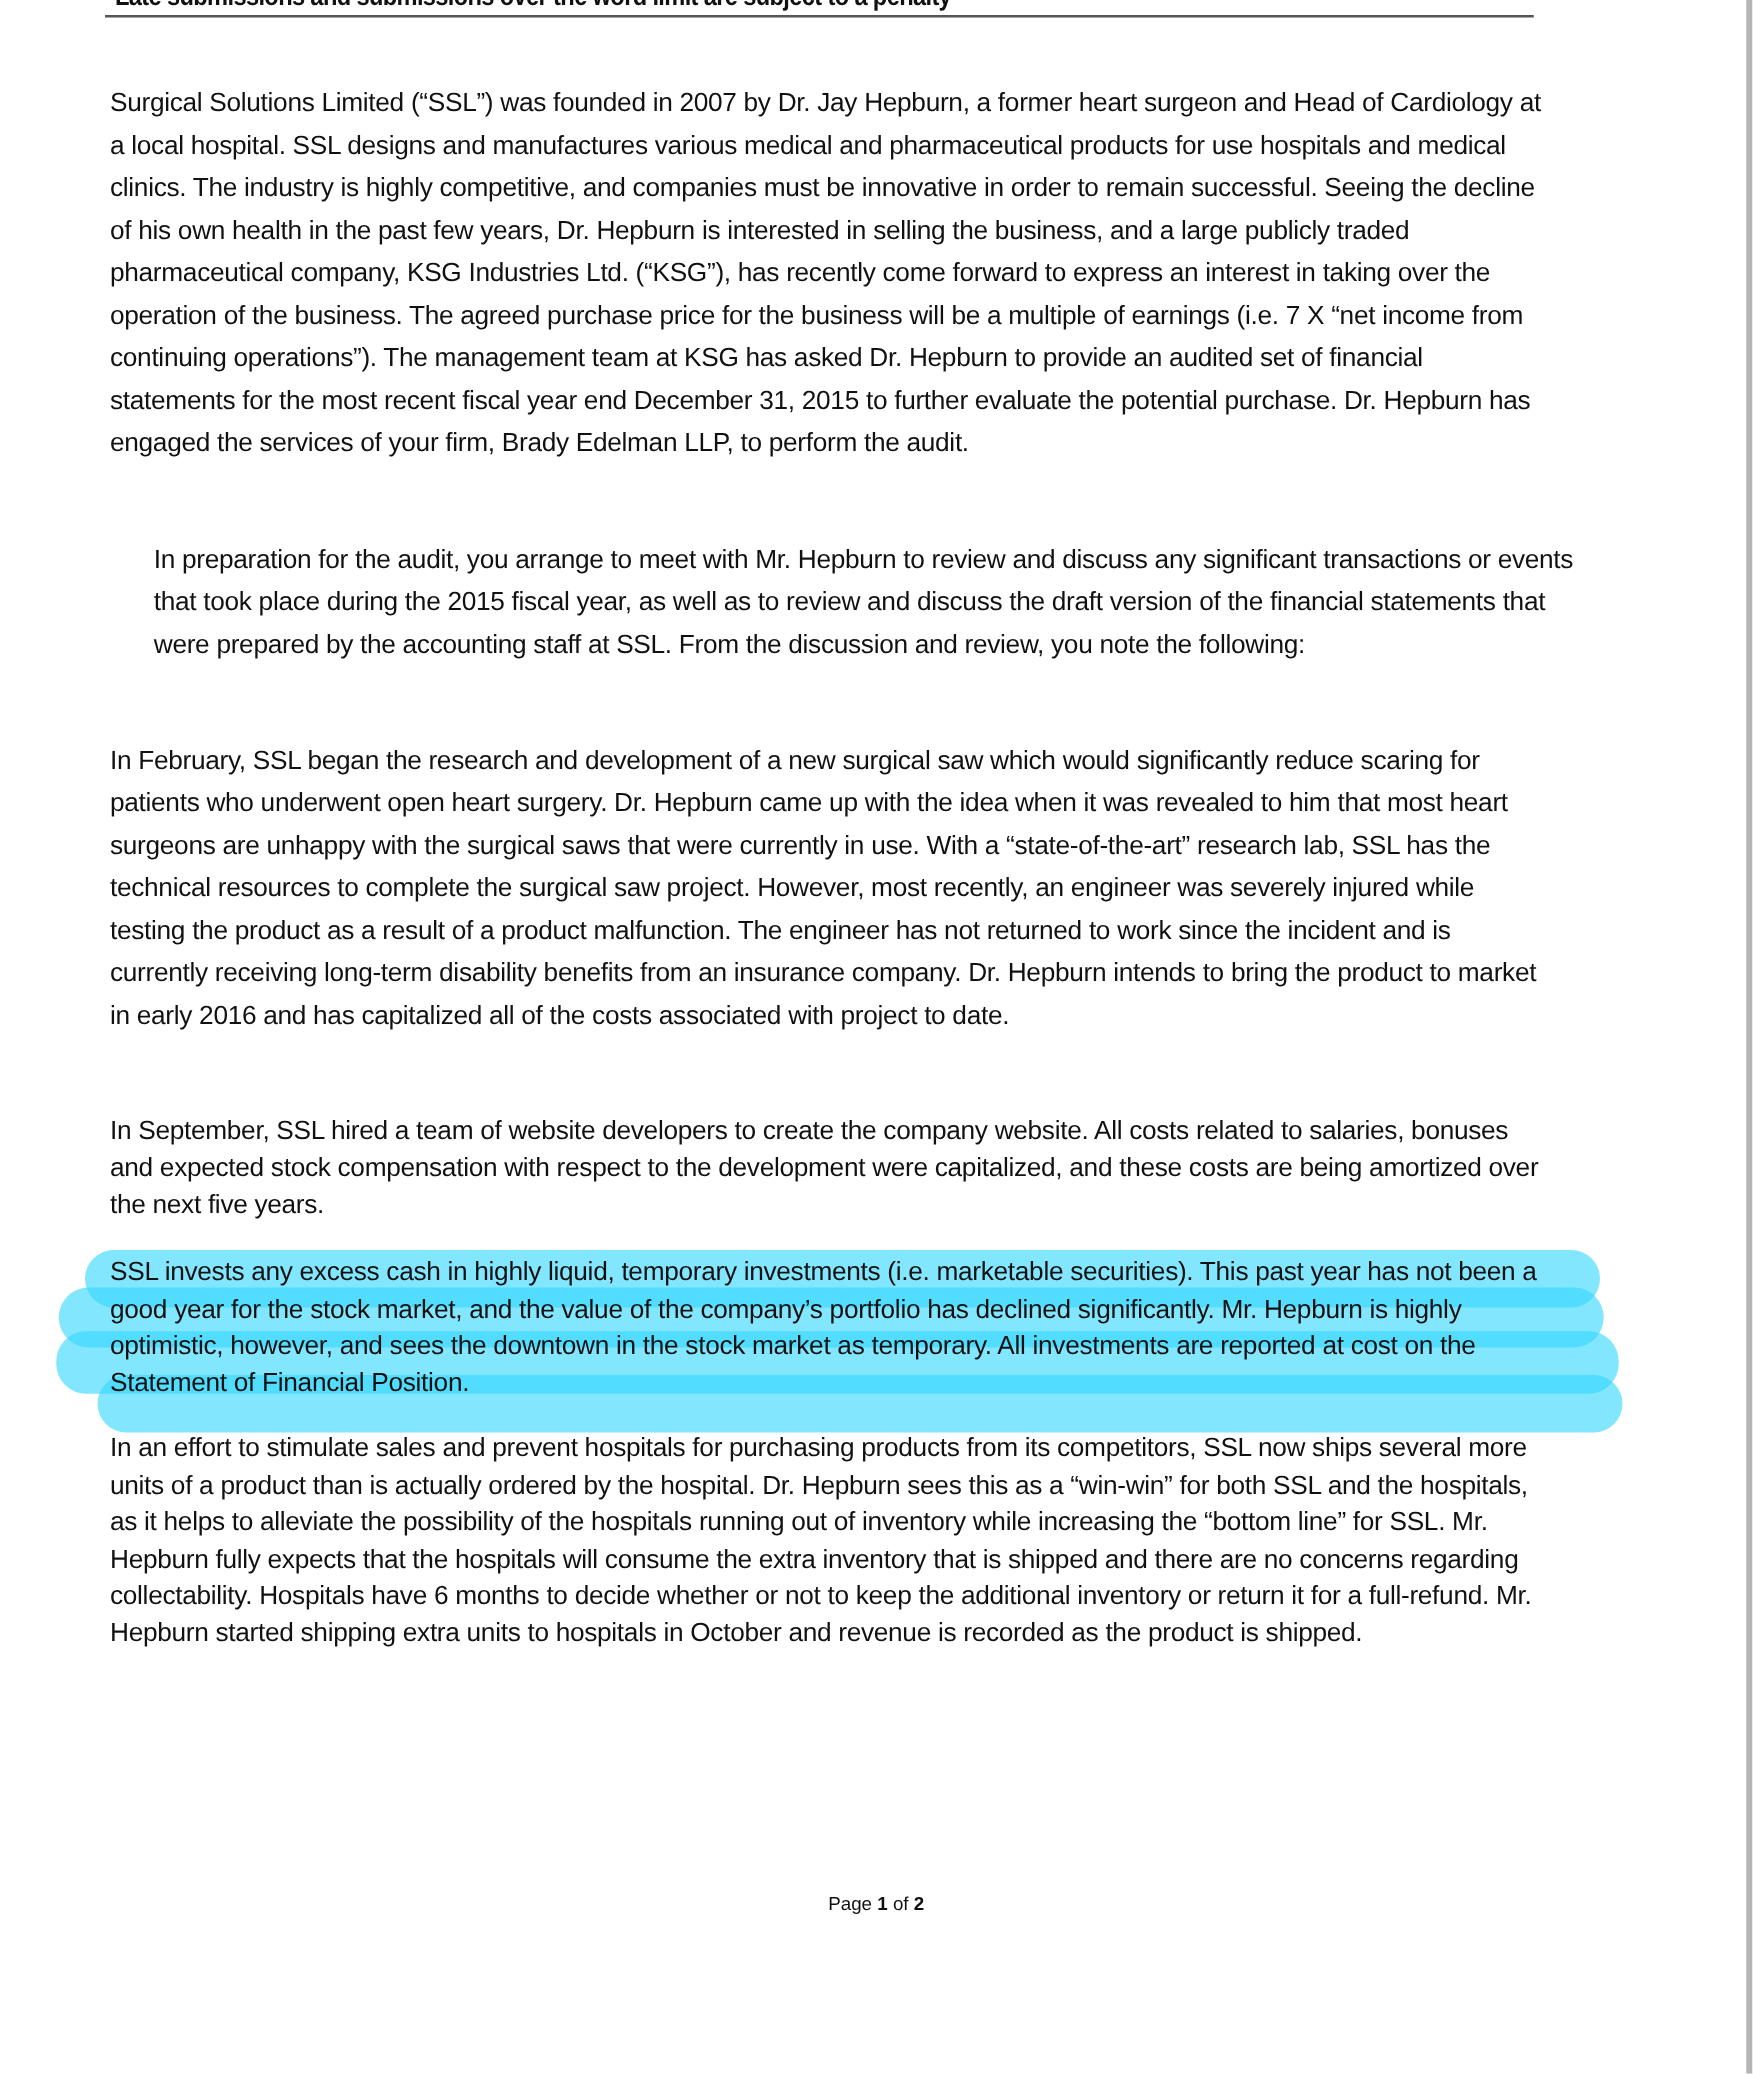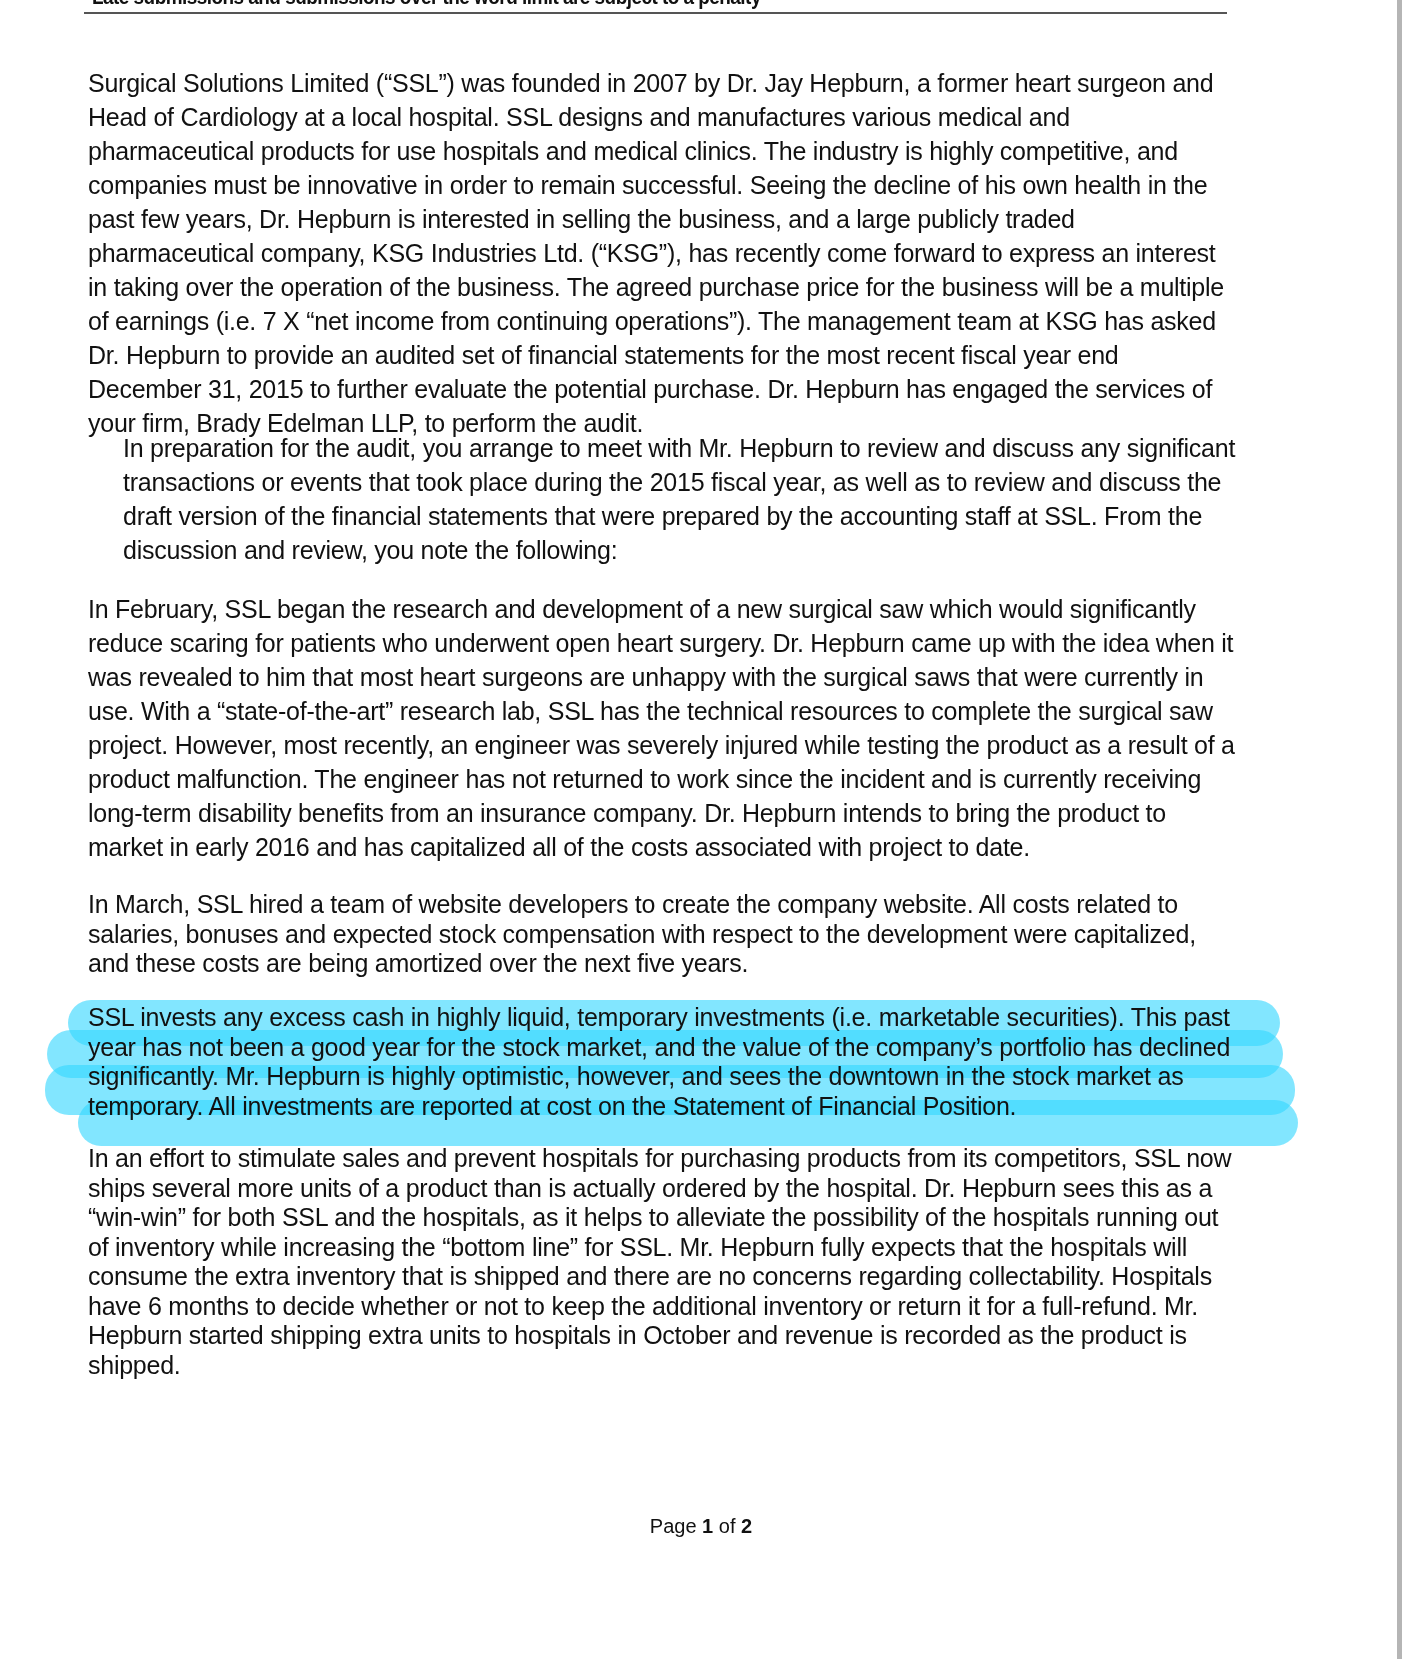--- a/index.html
+++ b/index.html
@@ -2,43 +2,43 @@
 <html><head>
 <meta charset="utf-8">
 <style>
   html, body { margin:0; padding:0; }
   body { width:1402px; height:1659px; background:#ffffff; position:relative; overflow:hidden;
          font-family:"Liberation Sans", sans-serif; color:#111; }
   .right-edge { position:absolute; top:0; right:0; width:5px; height:1659px; background:#b5b5b5; }
   .header-text { position:absolute; left:92px; top:-16px; font-size:22px; font-weight:bold; color:#111;
                  letter-spacing:-0.6px; transform:scaleX(0.86); transform-origin:left top; white-space:nowrap; }
   .header-rule { position:absolute; left:84px; top:12px; width:1143px; height:2px; background:#555; }
-  .para { position:absolute; left:88px; width:1150px; font-size:25px; line-height:34px; letter-spacing:-0.25px; margin:0; }
+  .para { position:absolute; left:88px; width:1150px; font-size:21px; line-height:34px; letter-spacing:-0.25px; margin:0; }
   .para.tight { line-height:29.5px; }
   .hl { position:absolute; background:rgba(54,214,255,0.62); border-radius:24px; }
-  .page-num { position:absolute; top:1515px; left:0; width:1402px; text-align:center; font-size:20px; }
+  .page-num { position:absolute; top:1515px; left:0; width:1402px; text-align:center; font-size:15px; }
   .page-num b { font-weight:bold; }
 </style>
 </head>
 <body>
 
 <div class="right-edge"></div>
 
 <div class="header-text">Late submissions and submissions over the word limit are subject to a penalty</div>
 <div class="header-rule"></div>
 
 <div class="hl" style="left:68px; top:1000px; width:1212px; height:46px;"></div>
 <div class="hl" style="left:47px; top:1030px; width:1236px; height:48px;"></div>
 <div class="hl" style="left:45px; top:1065px; width:1250px; height:50px;"></div>
 <div class="hl" style="left:78px; top:1100px; width:1220px; height:46px;"></div>
 
 <p class="para" style="top:66px;">Surgical Solutions Limited (“SSL”) was founded in 2007 by Dr. Jay Hepburn, a former heart surgeon and Head of Cardiology at a local hospital.   SSL designs and manufactures various medical and pharmaceutical products for use hospitals and medical clinics.   The industry is highly competitive, and companies must be innovative in order to remain successful.  Seeing the decline of his own health in the past few years, Dr. Hepburn is interested in selling the business, and a large publicly traded pharmaceutical company, KSG Industries Ltd. (“KSG”), has recently come forward to express an interest in taking over the operation of the business.  The agreed purchase price for the business will be a multiple of earnings (i.e. 7 X “net income from continuing operations”).  The management team at KSG has asked Dr. Hepburn to provide an audited set of financial statements for the most recent fiscal year end December 31, 2015 to further evaluate the potential purchase.  Dr. Hepburn has engaged the services of your firm, Brady Edelman LLP, to perform the audit.</p>
 <p class="para" style="top:431px;margin-left:35px;">In preparation for the audit, you arrange to meet with Mr. Hepburn to review and discuss any significant transactions or events that took place during the 2015 fiscal year, as well as to review and discuss the draft version of the financial statements that were prepared by the accounting staff at SSL.  From the discussion and review, you note the following:</p>
 <p class="para" style="top:592px;">In February, SSL began the research and development of a new surgical saw which would significantly reduce scaring for patients who underwent open heart surgery.  Dr. Hepburn came up with the idea when it was revealed to him that most heart surgeons are unhappy with the surgical saws that were currently in use.  With a “state-of-the-art” research lab, SSL has the technical resources to complete the surgical saw project.  However, most recently, an engineer was severely injured while testing the product as a result of a product malfunction.  The engineer has not returned to work since the incident and is currently receiving long-term disability benefits from an insurance company.  Dr. Hepburn intends to bring the product to market in early 2016 and has capitalized all of the costs associated with project to date.</p>
-<p class="para tight" style="top:890px;">In March, SSL hired a team of website developers to create the company website.  All costs related to salaries, bonuses and expected stock compensation with respect to the development were capitalized, and these costs are being amortized over the next five years.</p>
+<p class="para tight" style="top:890px;">In September, SSL hired a team of website developers to create the company website.  All costs related to salaries, bonuses and expected stock compensation with respect to the development were capitalized, and these costs are being amortized over the next five years.</p>
 <p class="para tight" style="top:1003px;">SSL invests any excess cash in highly liquid, temporary investments (i.e. marketable securities).  This past year has not been a good year for the stock market, and the value of the company’s portfolio has declined significantly.  Mr. Hepburn is highly optimistic, however, and sees the downtown in the stock market as temporary.  All investments are reported at cost on the Statement of Financial Position.</p>
 <p class="para tight" style="top:1144px;">In an effort to stimulate sales and prevent hospitals for purchasing products from its competitors, SSL now ships several more units of a product than is actually ordered by the hospital.  Dr. Hepburn sees this as a “win-win” for both SSL and the hospitals, as it helps to alleviate the possibility of the hospitals running out of inventory while increasing the “bottom line” for SSL.  Mr. Hepburn fully expects that the hospitals will consume the extra inventory that is shipped and there are no concerns regarding collectability.  Hospitals have 6 months to decide whether or not to keep the additional inventory or return it for a full-refund.  Mr. Hepburn started shipping extra units to hospitals in October and revenue is recorded as the product is shipped.</p>
 
 <div class="page-num">
   <span>Page</span>
   <b>1</b>
   <span>of</span>
   <b>2</b>
 </div>
 

